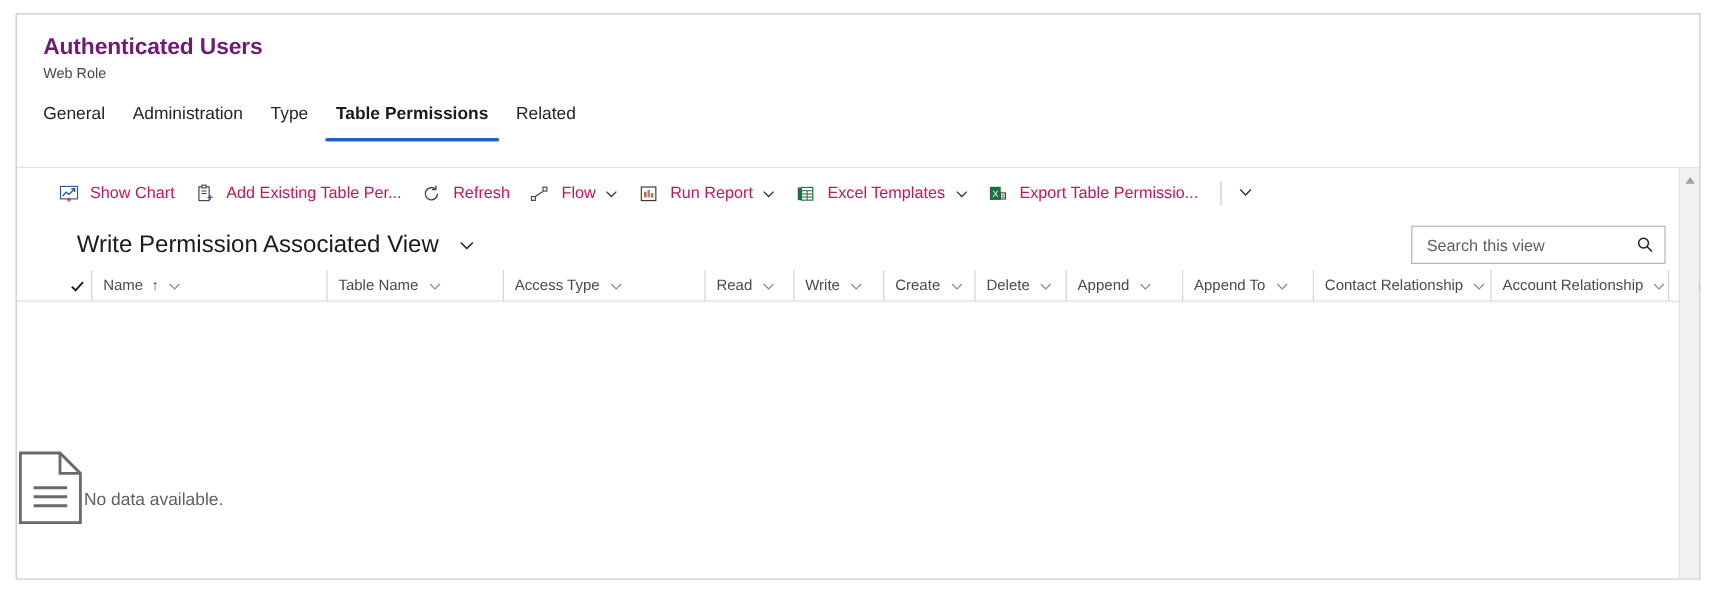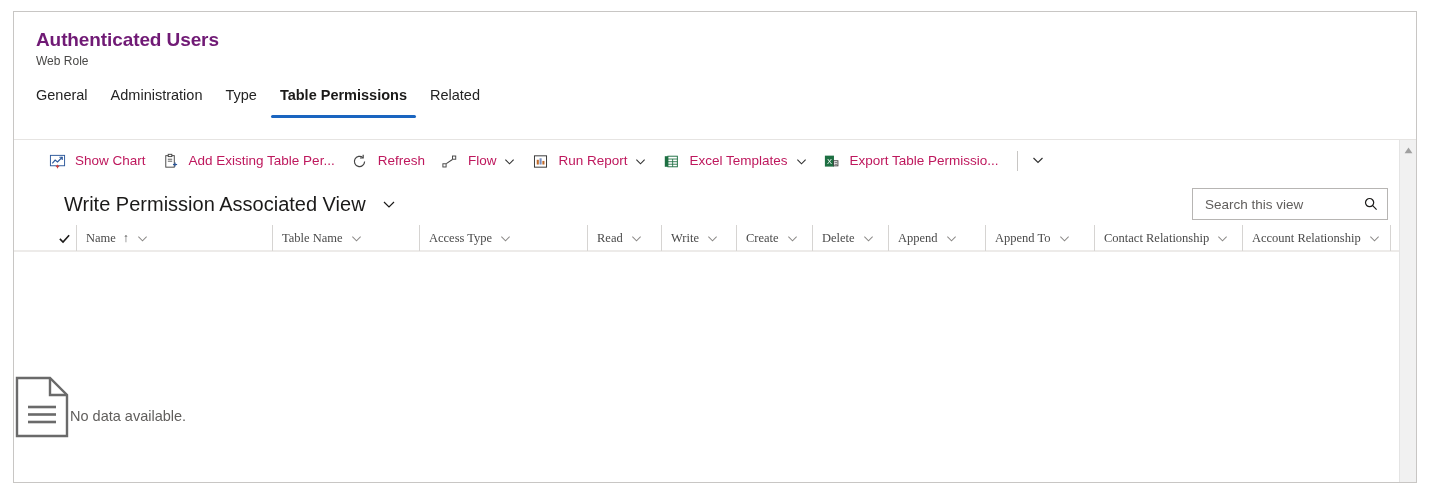--- a/index.html
+++ b/index.html
@@ -139,21 +139,21 @@
     margin-left: 16px;
     width: 14px; height: 14px;
     display: inline-flex;
     align-items: center;
     justify-content: center;
   }
   .spacer { flex: 1 1 auto; }
   .searchbox {
     display: flex;
     align-items: center;
-    width: 196px;
+    width: 212px;
     height: 32px;
     border: 1px solid #b7b5b3;
     background: #ffffff;
     padding: 0 8px 0 10px;
   }
   .searchbox input {
     flex: 1 1 auto;
     border: 0; outline: 0;
     font-family: "Liberation Sans", sans-serif;
     font-size: 13.5px;
@@ -179,21 +179,21 @@
     align-items: center;
     height: 26px;
     border-left: 1px solid #d6d4d2;
     padding-left: 9px;
     padding-right: 6px;
     flex: none;
     overflow: hidden;
     white-space: nowrap;
     cursor: pointer;
   }
-  .hcell .htext { line-height: 16px; font-family: Liberation Serif, serif; }
+  .hcell .htext { line-height: 16px; }
   .hcell .sortarrow { margin-left: 7px; font-size: 12px; color: #4a4a4a; }
   .hcell .hchev {
     margin-left: 8px; width: 11px; height: 11px; flex: none;
     display: inline-flex; align-items: center; justify-content: center;
   }
   .select-all {
     width: 24px; flex: none;
     display: flex; align-items: center; justify-content: center;
     color: #1b1a19;
     cursor: pointer;

